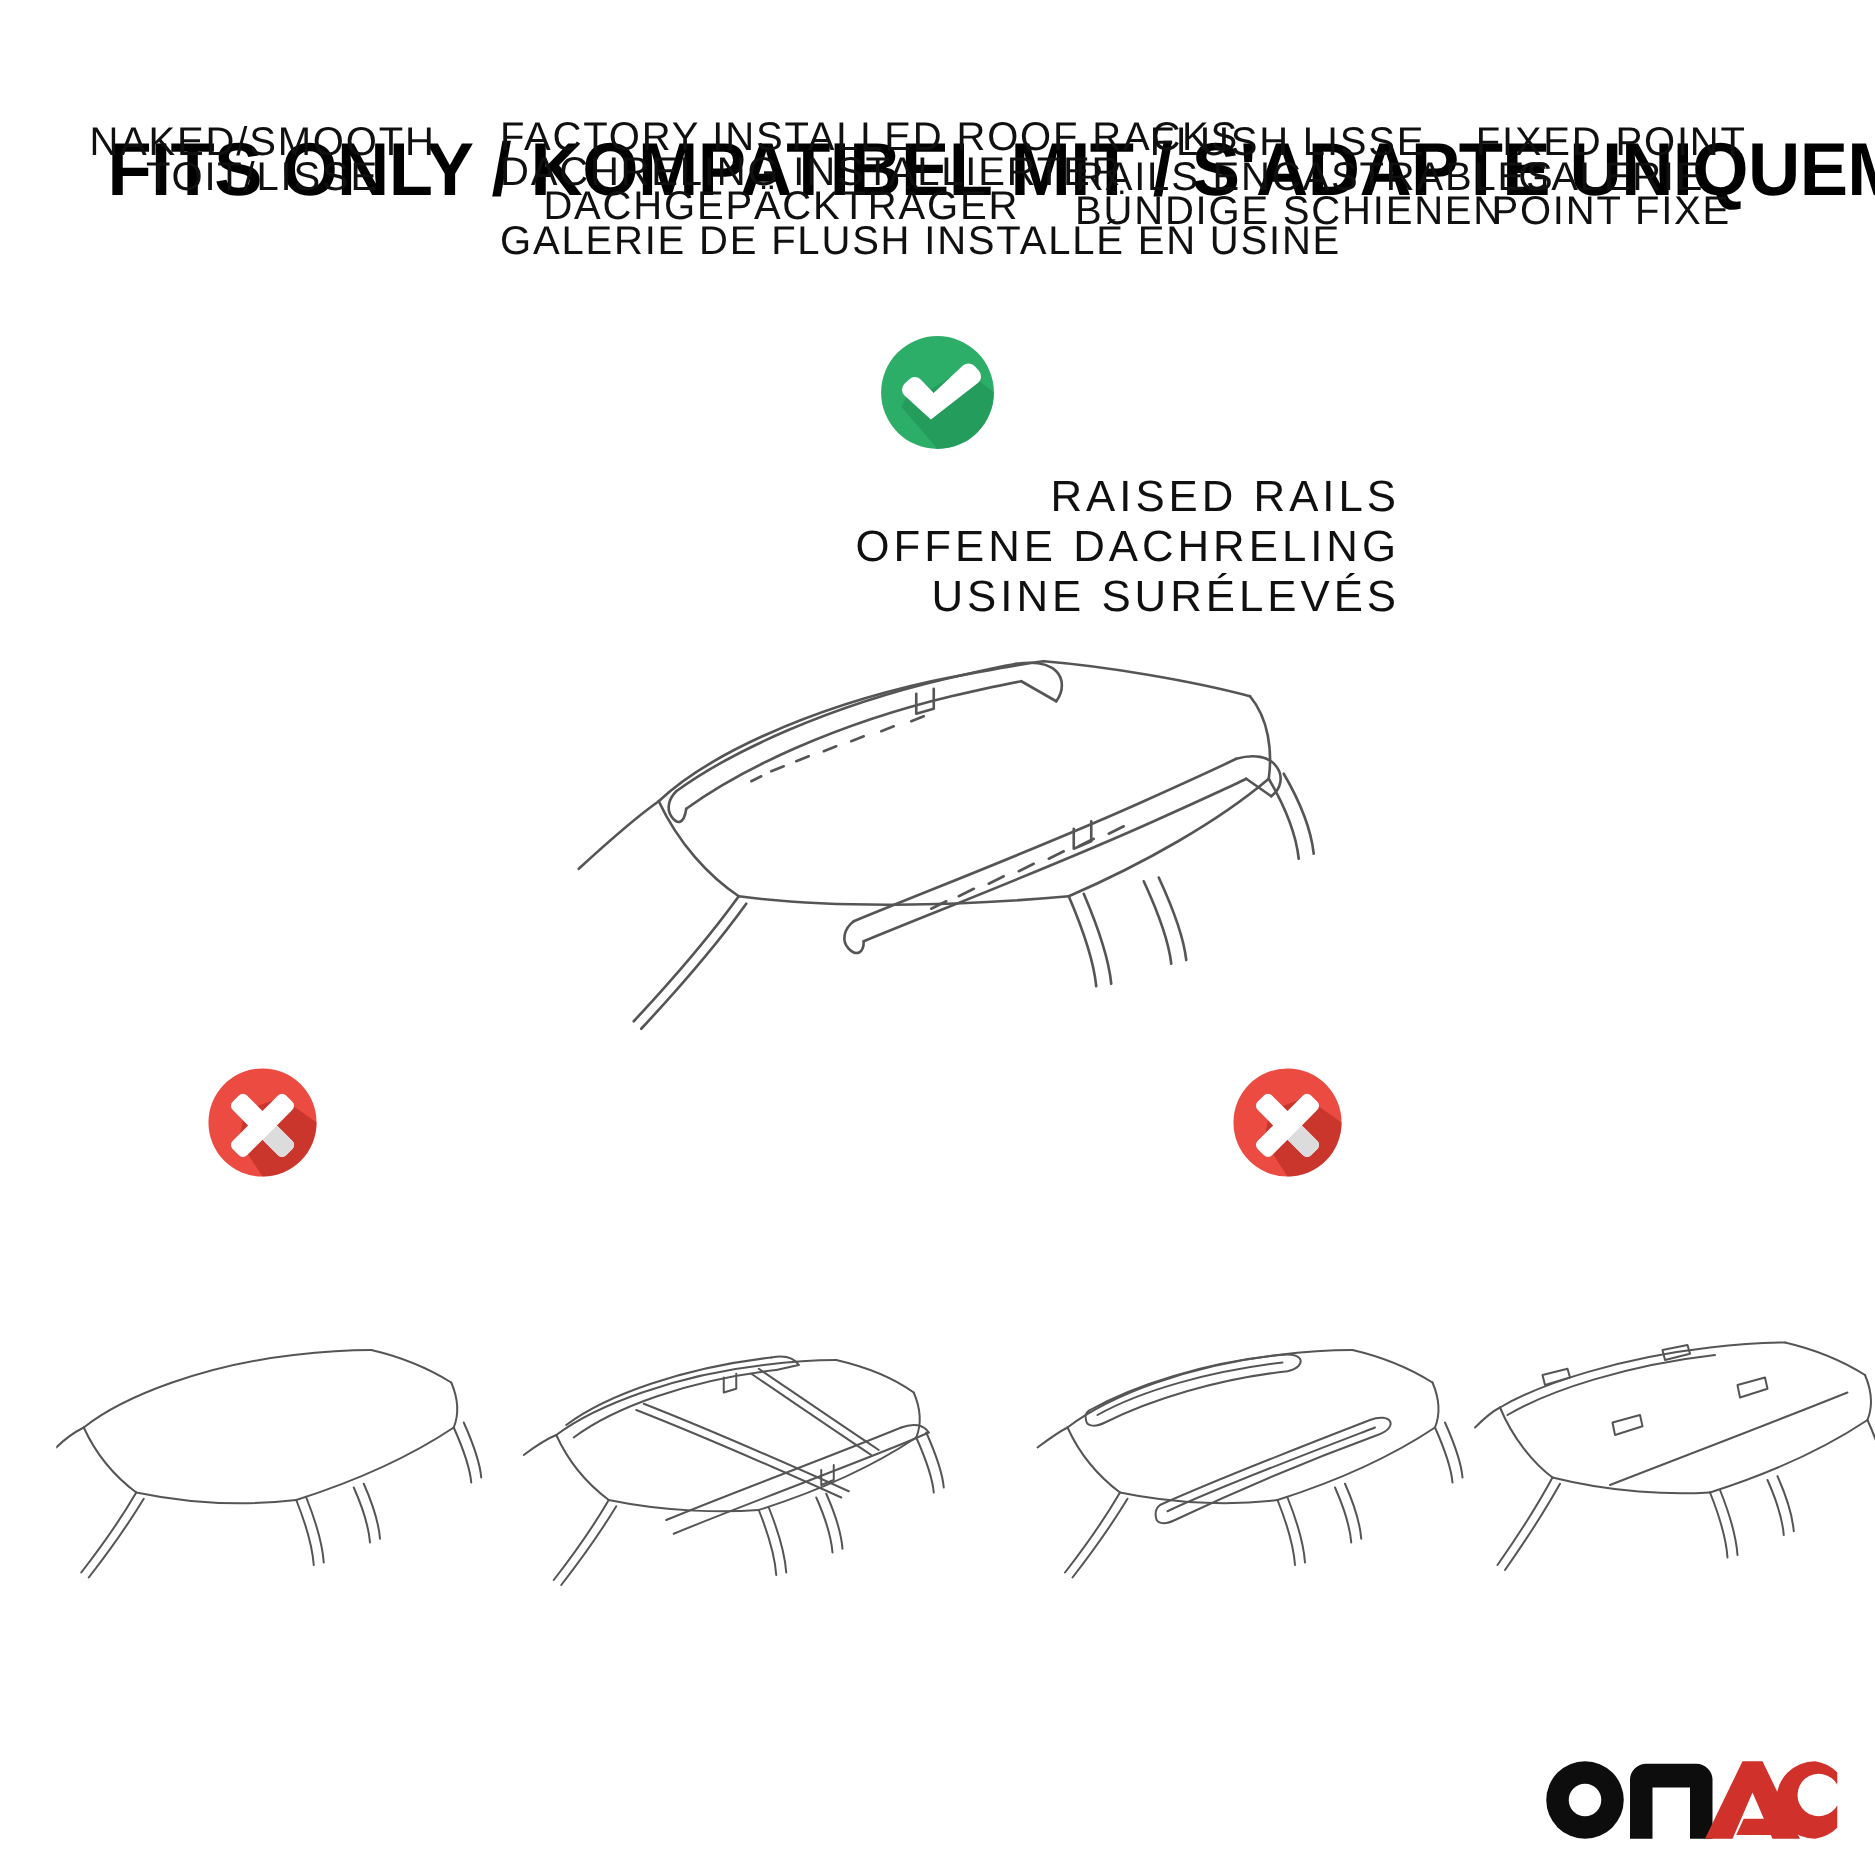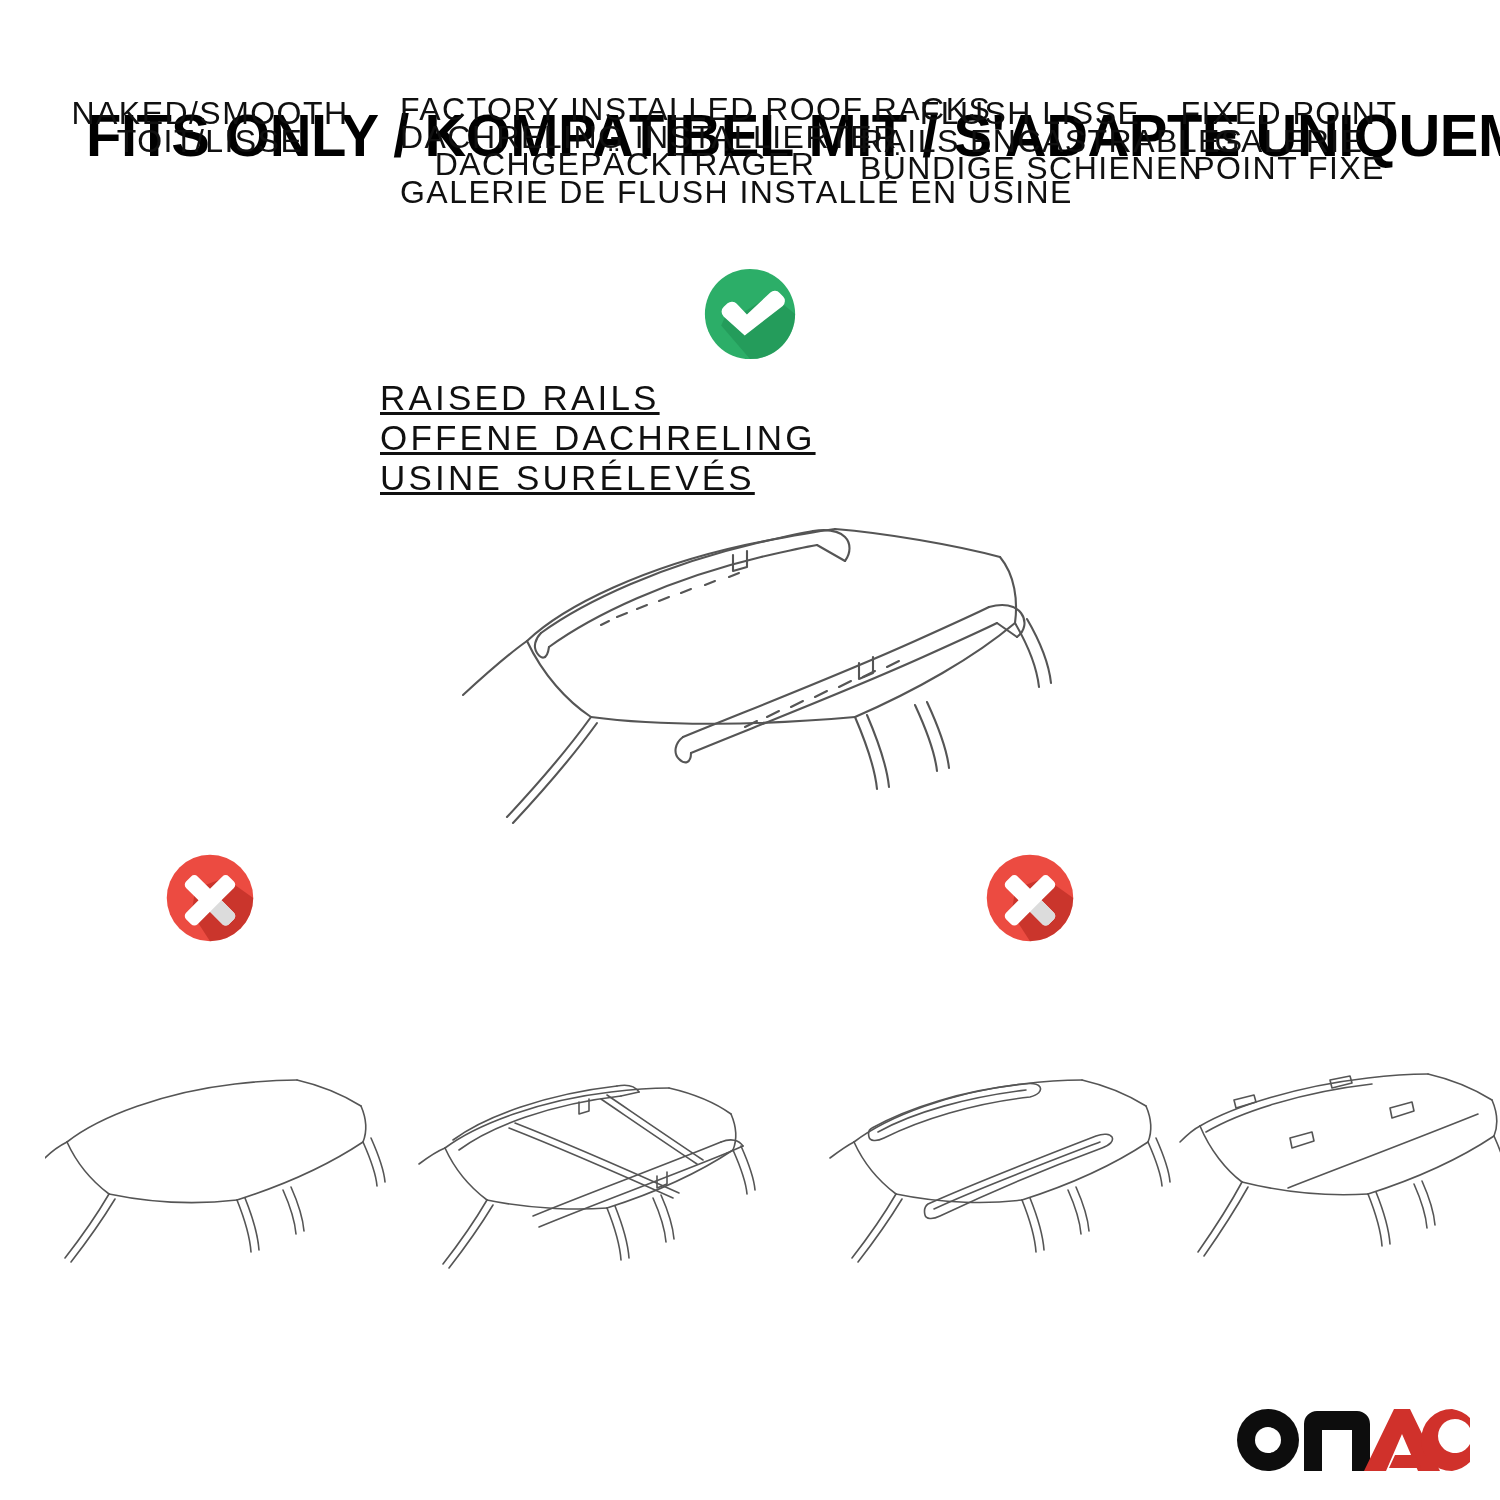--- a/index.html
+++ b/index.html
@@ -47,27 +47,26 @@
   .badge svg { display: block; width: 100%; height: 100%; }
 
   
   .good-badge { left: 702px; top: 266px; }
 
   .good-label {
     position: absolute;
     left: 380px;
     top: 378px;
     width: 740px;
-    text-align: left;
+    text-align: right;
     font-size: 35px;
     font-weight: 300;
     letter-spacing: 3.2px;
     line-height: 40px;
     color: #101010;
-    text-decoration: underline;
   }
 
   .good-art {
     position: absolute;
     left: 415px;
     top: 505px;
     width: 670px;
     height: 330px;
   }
 

